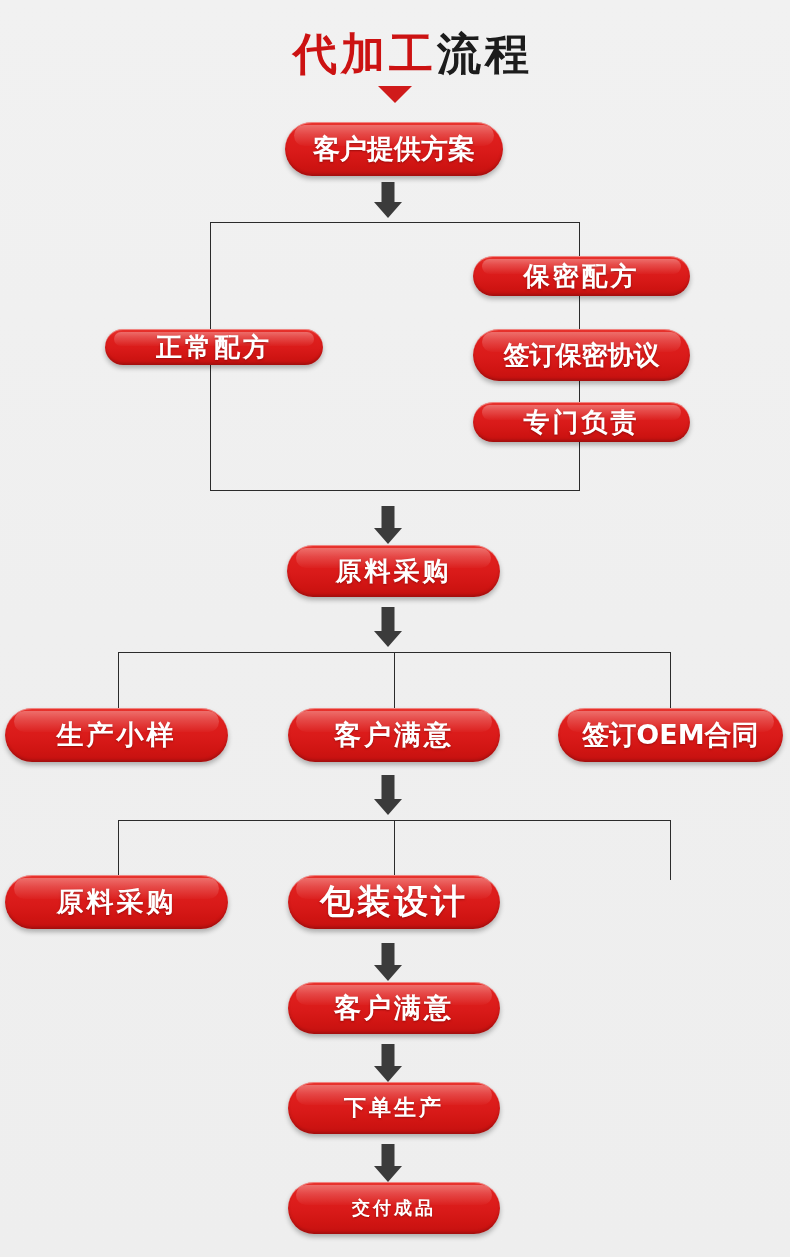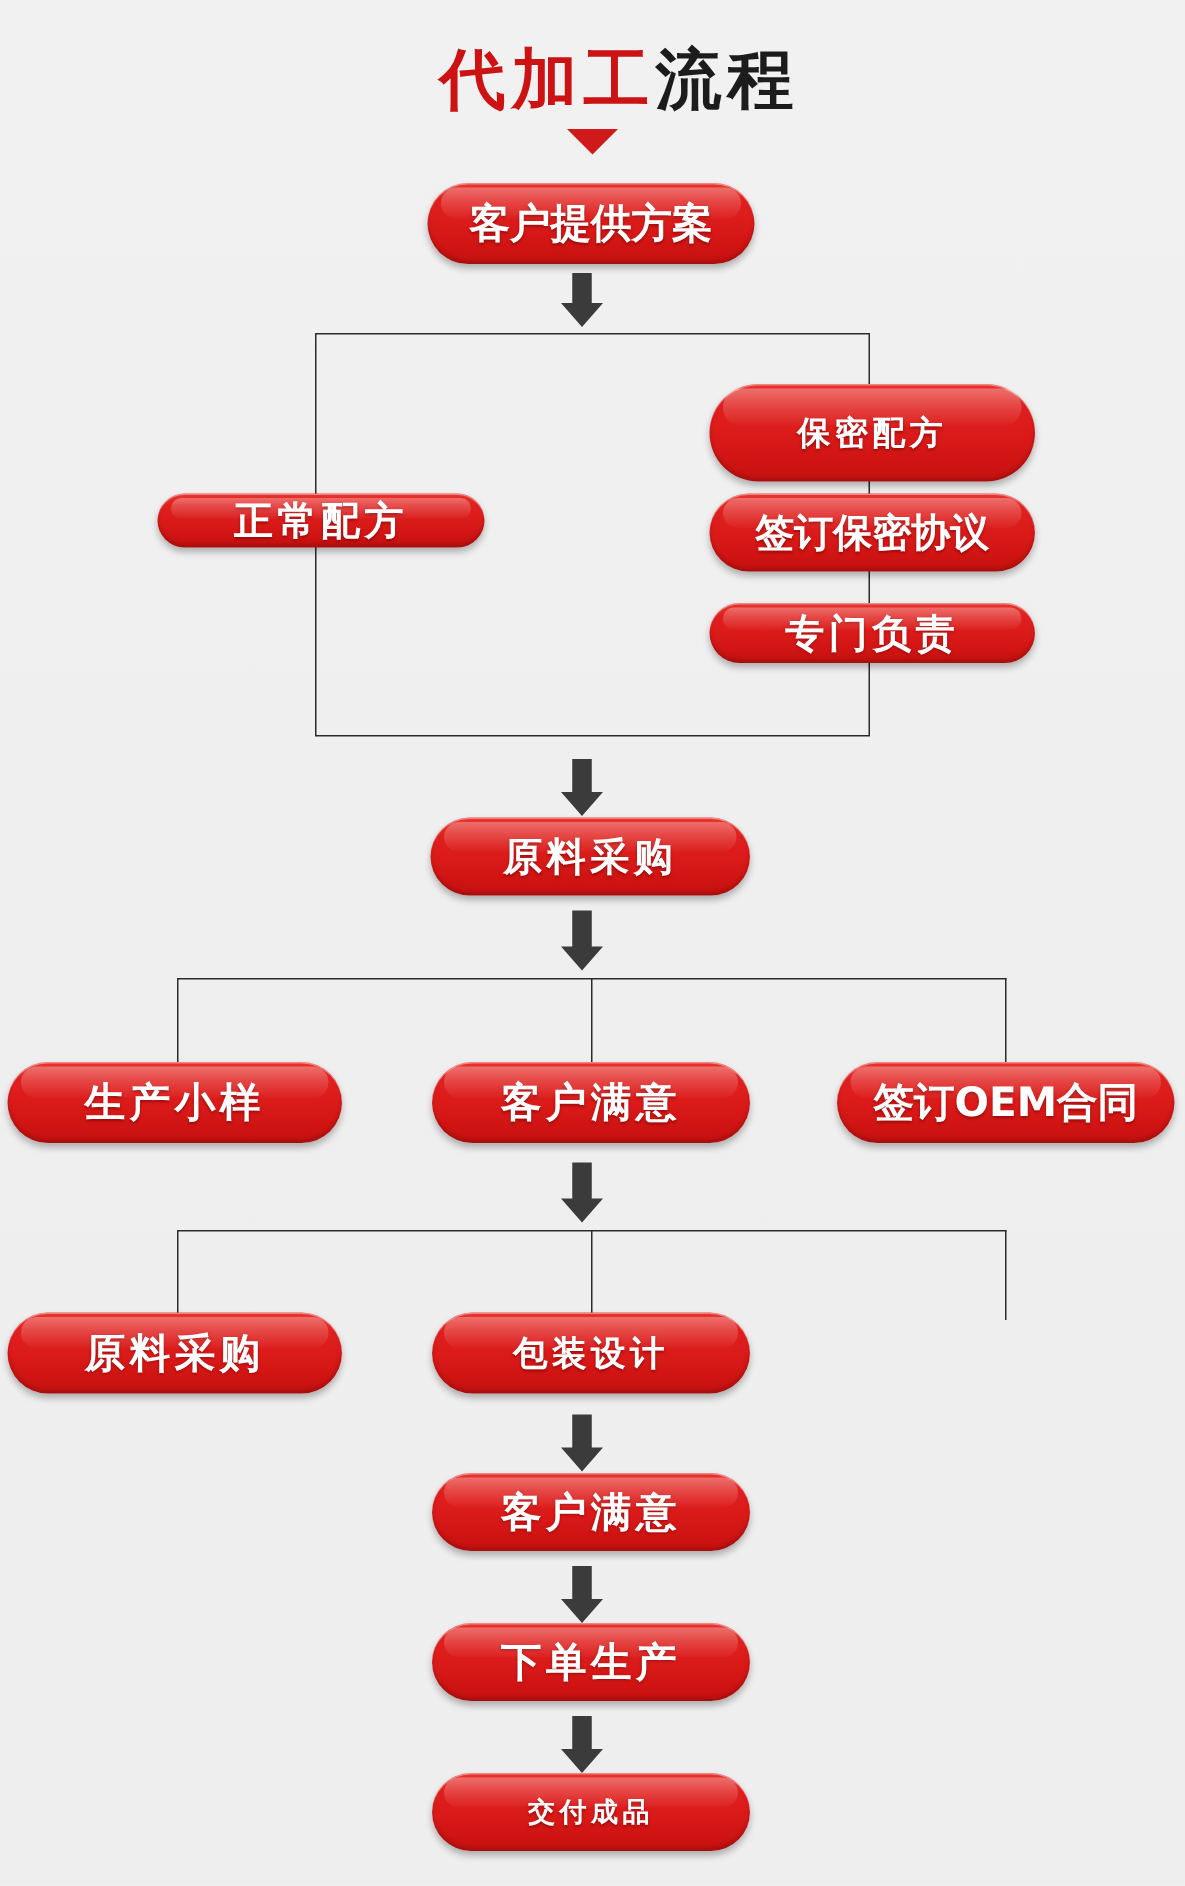--- a/index.html
+++ b/index.html
@@ -144,21 +144,21 @@
     <span>客户提供方案</span>
   </div>
 
   <div class="arrow" style="left:374px; top:182px; width:28px; height:36px;">
     <div class="shaft" style="height:22px;"></div>
     <div class="head"></div>
   </div>
 
   <div class="frame" style="left:210px; top:222px; width:370px; height:269px;"></div>
 
-  <div class="pill" style="left:473px; top:256px; width:217px; height:65px; font-size:22px; letter-spacing:3px;">
+  <div class="pill" style="left:473px; top:256px; width:217px; height:40px; font-size:26px; letter-spacing:3px;">
     <span>保密配方</span>
   </div>
 
   <div class="pill" style="left:473px; top:329px; width:217px; height:52px; font-size:26px;">
     <span>签订保密协议</span>
   </div>
 
   <div class="pill" style="left:473px; top:402px; width:217px; height:40px; font-size:26px; letter-spacing:3px;">
     <span>专门负责</span>
   </div>
@@ -205,40 +205,40 @@
 
   <div class="hline" style="left:118px; top:820px; width:553px;"></div>
   <div class="vline" style="left:118px; top:820px; height:60px;"></div>
   <div class="vline" style="left:394px; top:820px; height:60px;"></div>
   <div class="vline" style="left:670px; top:820px; height:60px;"></div>
 
   <div class="pill" style="left:5px; top:875px; width:223px; height:54px; font-size:27px; letter-spacing:3px;">
     <span>原料采购</span>
   </div>
 
-  <div class="pill" style="left:288px; top:875px; width:212px; height:54px; font-size:23px; letter-spacing:3px;">
+  <div class="pill" style="left:288px; top:875px; width:212px; height:54px; font-size:34px; letter-spacing:3px;">
     <span>包装设计</span>
   </div>
 
 
   <div class="arrow" style="left:374px; top:943px; width:28px; height:38px;">
     <div class="shaft" style="height:24px;"></div>
     <div class="head"></div>
   </div>
 
   <div class="pill" style="left:288px; top:982px; width:212px; height:52px; font-size:27px; letter-spacing:3px;">
     <span>客户满意</span>
   </div>
 
   <div class="arrow" style="left:374px; top:1044px; width:28px; height:38px;">
     <div class="shaft" style="height:24px;"></div>
     <div class="head"></div>
   </div>
 
-  <div class="pill" style="left:288px; top:1082px; width:212px; height:52px; font-size:27px; letter-spacing:3px;">
+  <div class="pill" style="left:288px; top:1082px; width:212px; height:52px; font-size:22px; letter-spacing:3px;">
     <span>下单生产</span>
   </div>
 
   <div class="arrow" style="left:374px; top:1144px; width:28px; height:38px;">
     <div class="shaft" style="height:24px;"></div>
     <div class="head"></div>
   </div>
 
   <div class="pill" style="left:288px; top:1182px; width:212px; height:52px; font-size:18px; letter-spacing:3px;">
     <span>交付成品</span>

